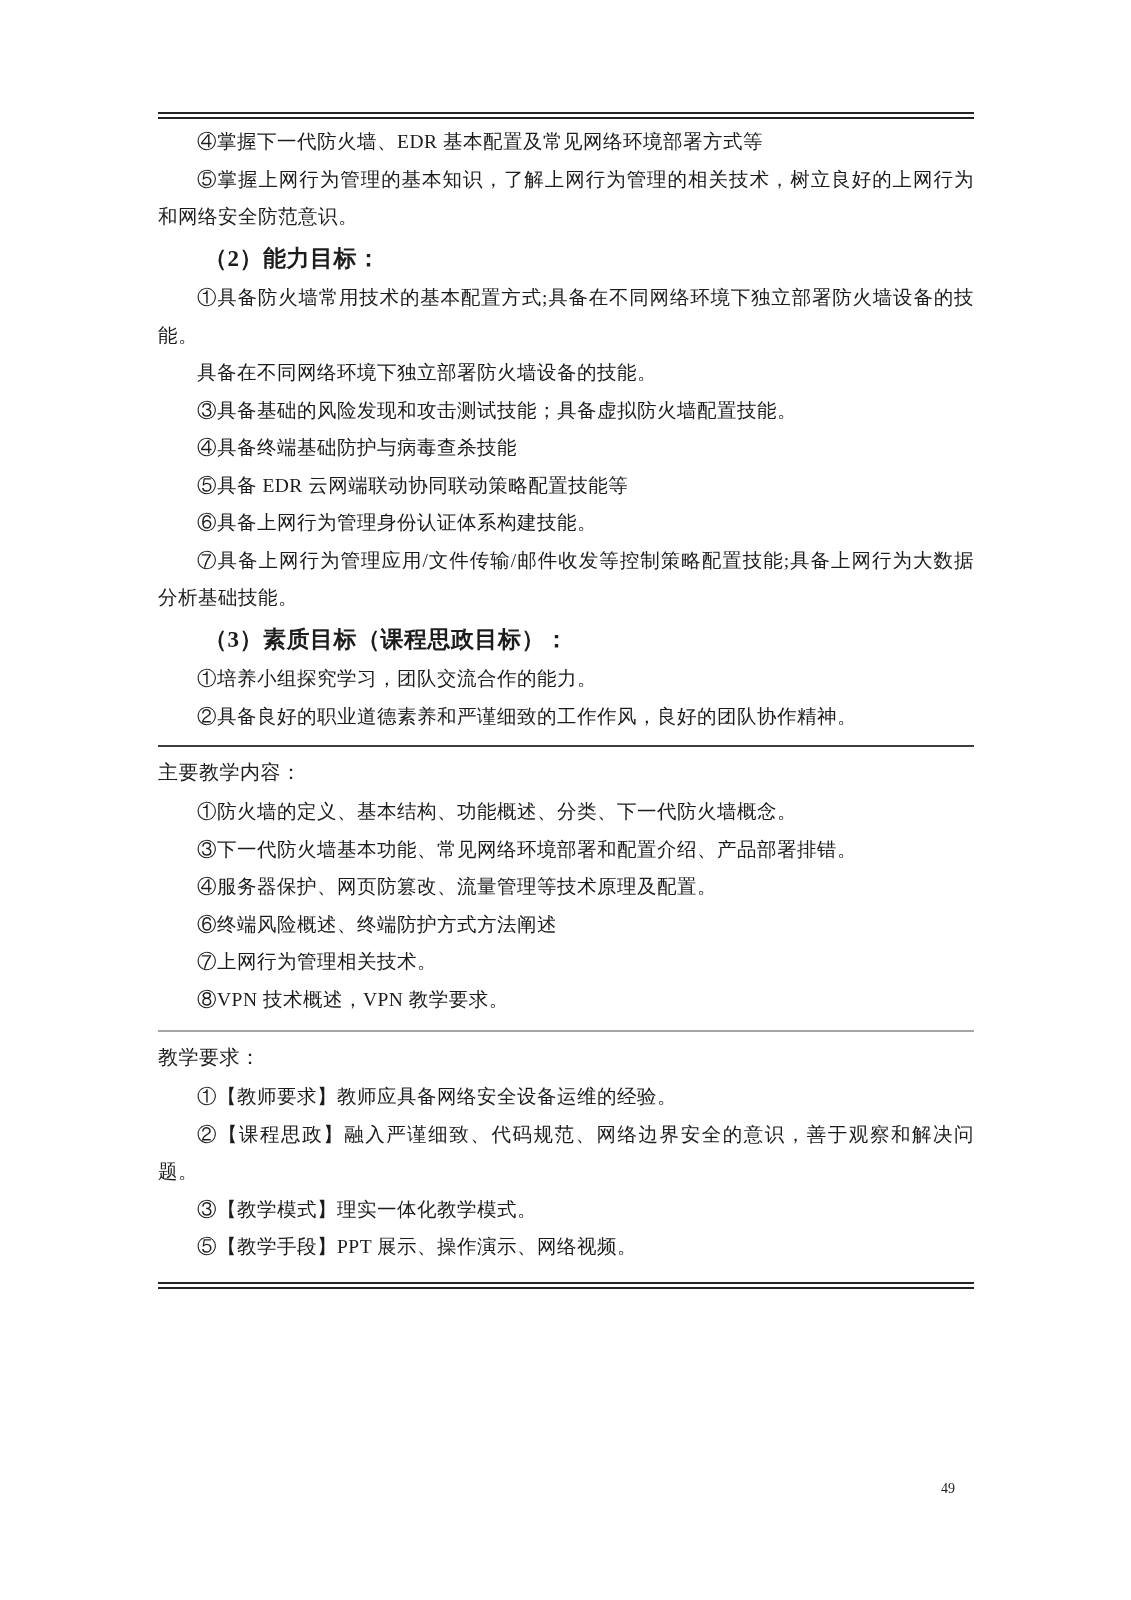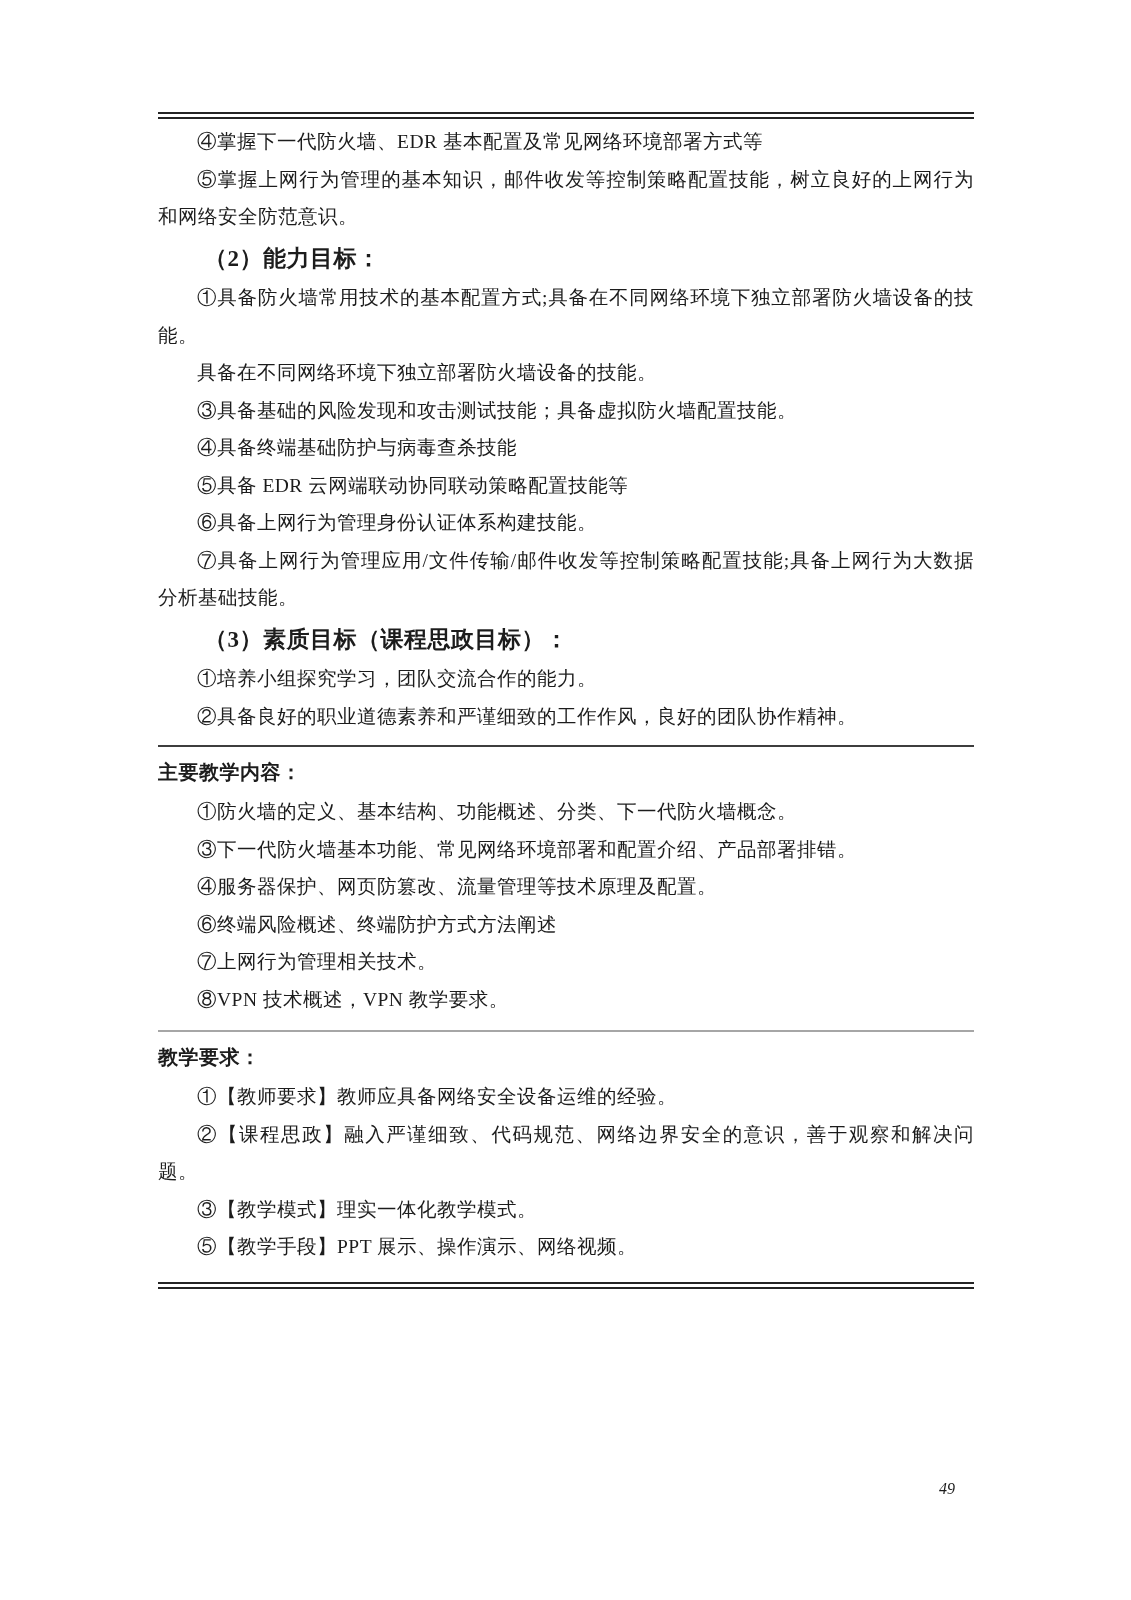--- a/index.html
+++ b/index.html
@@ -37,56 +37,55 @@
     font-size: 23px;
     line-height: 37.5px;
     font-weight: bold;
     text-indent: 2em;
     letter-spacing: 0.5px;
   }
   p.h-main {
     margin: 0 0 2px 0;
     font-size: 20px;
     line-height: 38px;
-    font-weight: bold;
+    font-weight: normal;
     text-indent: 0;
     letter-spacing: 0.5px;
   }
   hr.sep-dark {
     border: none;
     border-top: 2px solid #3d3d3d;
     margin: 10px 0 6px 0;
   }
   hr.sep-gray {
     border: none;
     border-top: 2.5px solid #a6a6a6;
     margin: 12px 0 6px 0;
   }
   .bottom-rule { margin-top: 16px; }
   .page-number {
     position: absolute;
     right: 176px;
     top: 1478px;
-    font-size: 16px;
+    font-size: 14px;
     line-height: 22px;
     color: #1c1c1c;
-    font-style: italic;
   }
 </style>
 </head>
 <body>
 
 <div class="page">
 
   <div class="rule-double"></div>
 
   <div class="content">
 
     <p class="para">④掌握下一代防火墙、EDR 基本配置及常见网络环境部署方式等</p>
-    <p class="para">⑤掌握上网行为管理的基本知识，邮件收发等控制策略配置技能，树立良好的上网行为和网络安全防范意识。</p>
+    <p class="para">⑤掌握上网行为管理的基本知识，了解上网行为管理的相关技术，树立良好的上网行为和网络安全防范意识。</p>
 
     <p class="h-sub">（2）能力目标：</p>
     <p class="para">①具备防火墙常用技术的基本配置方式;具备在不同网络环境下独立部署防火墙设备的技能。</p>
     <p class="para">具备在不同网络环境下独立部署防火墙设备的技能。</p>
     <p class="para">③具备基础的风险发现和攻击测试技能；具备虚拟防火墙配置技能。</p>
     <p class="para">④具备终端基础防护与病毒查杀技能</p>
     <p class="para">⑤具备 EDR 云网端联动协同联动策略配置技能等</p>
     <p class="para">⑥具备上网行为管理身份认证体系构建技能。</p>
     <p class="para">⑦具备上网行为管理应用/文件传输/邮件收发等控制策略配置技能;具备上网行为大数据分析基础技能。</p>
 

